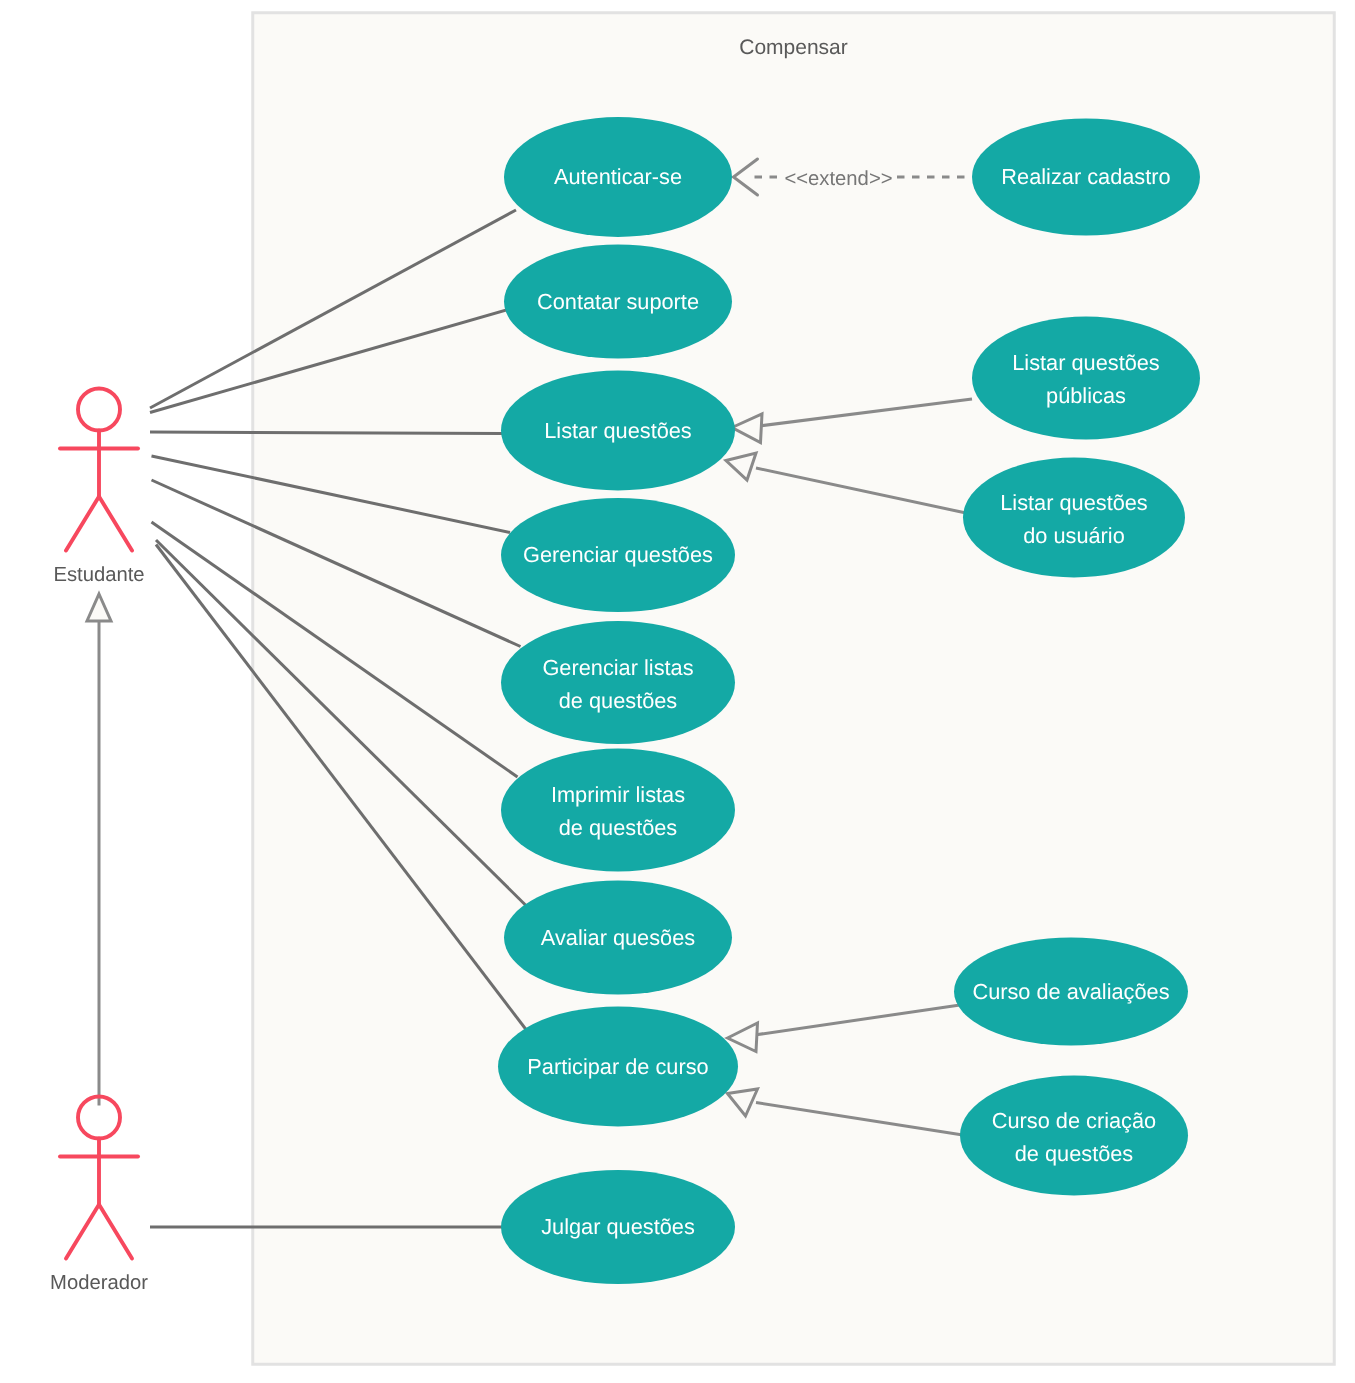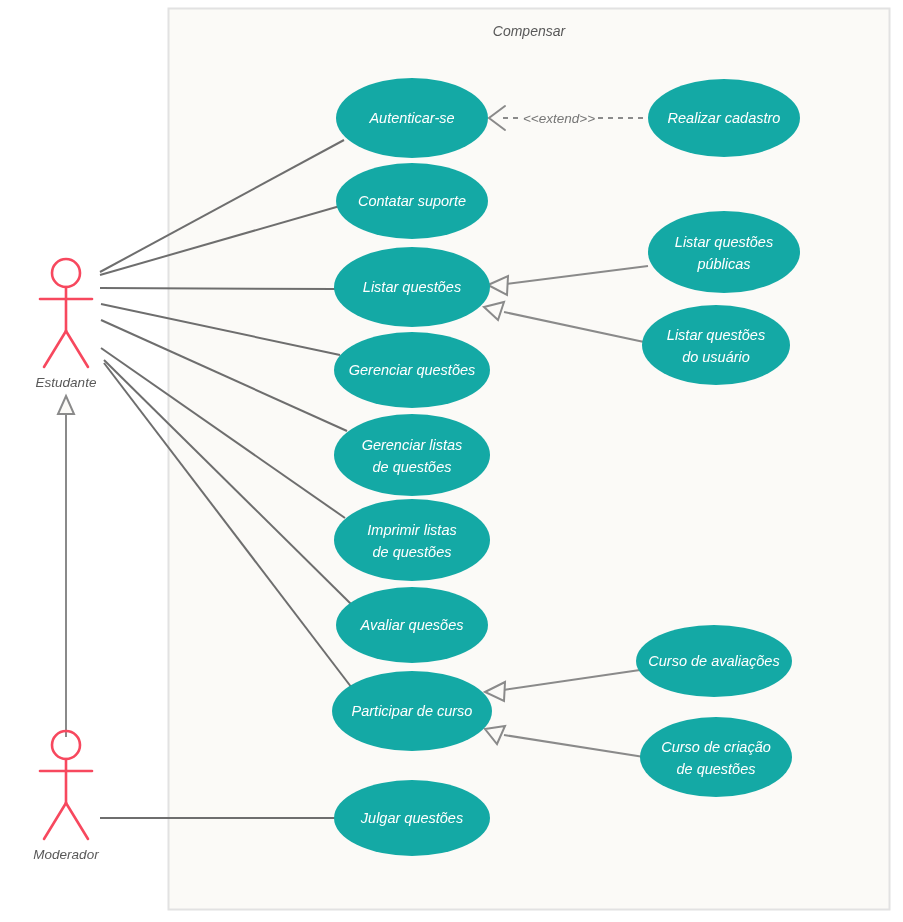--- a/index.html
+++ b/index.html
@@ -10,21 +10,20 @@
   body {
     width: 903px;
     height: 922px;
     font-family: "Liberation Sans", sans-serif;
     overflow: hidden;
   }
   #diagram-root {
     position: relative;
     width: 748px;
     height: 922px;
-    font-style: italic;
   }
   svg#uml-svg {
     display: block;
     width: 903px;
     height: 922px;
   }
   .uc-label {
     font-family: "Liberation Sans", sans-serif;
     font-size: 14.5px;
     fill: #ffffff;

